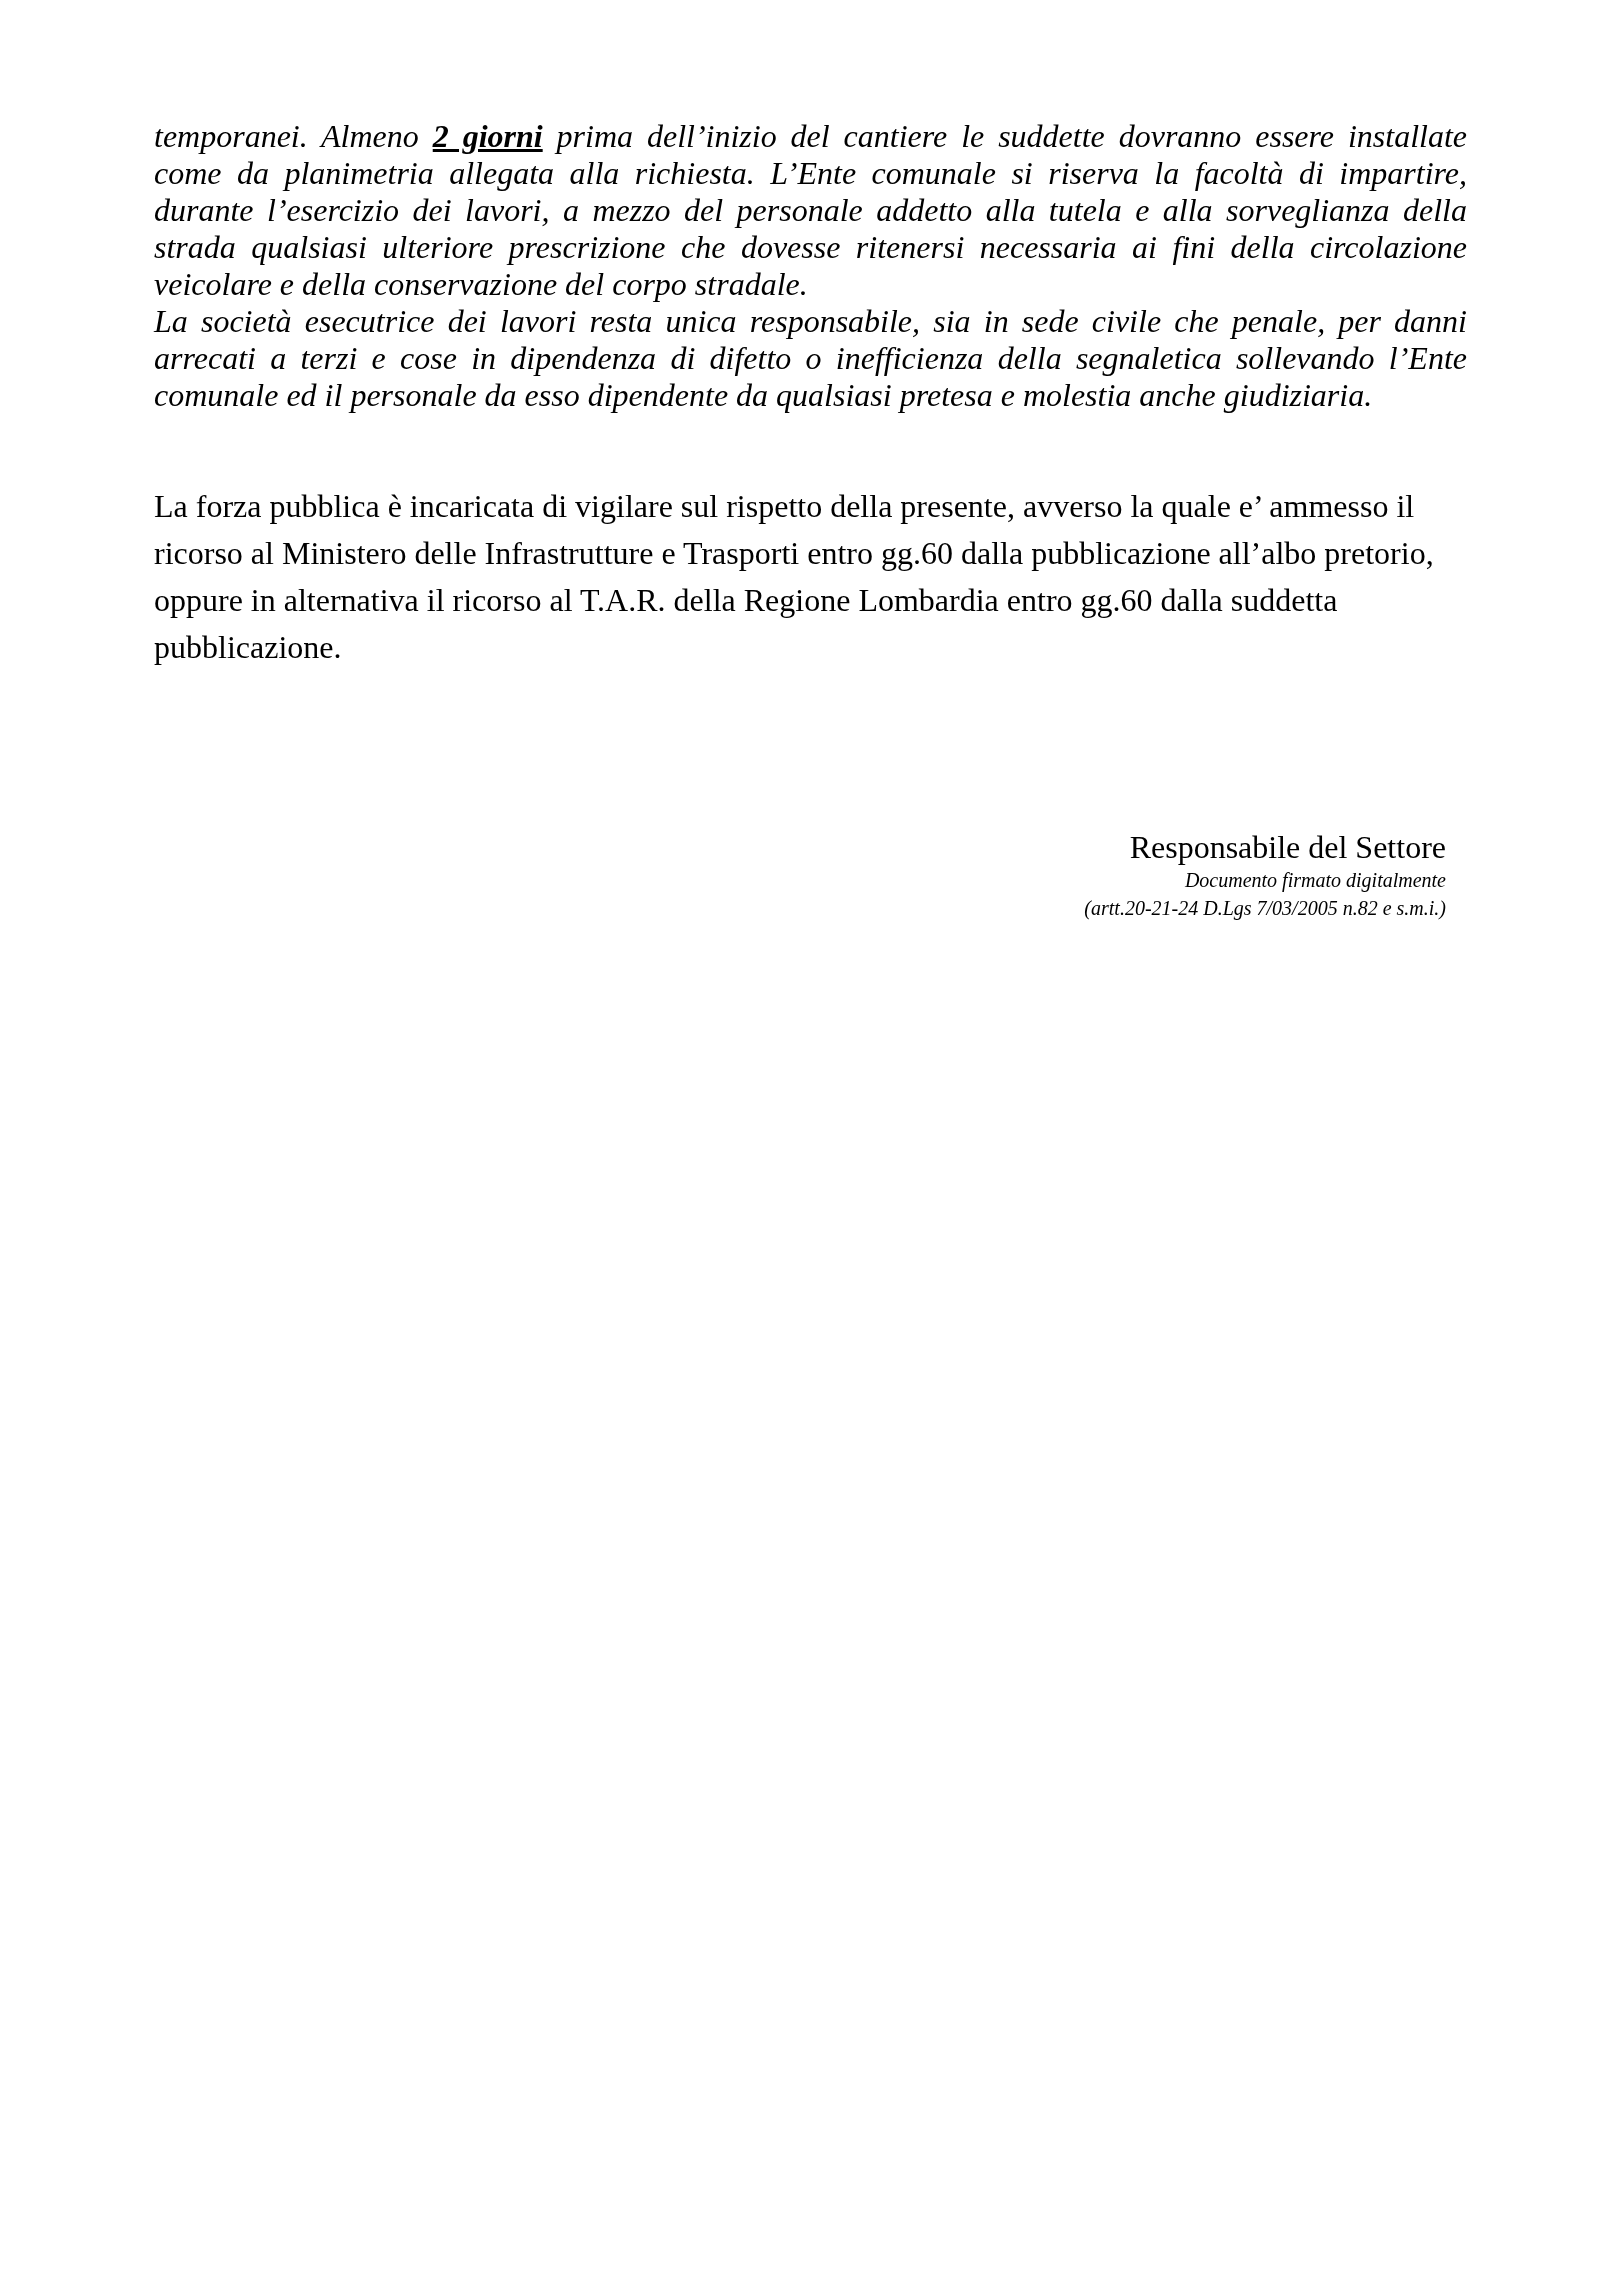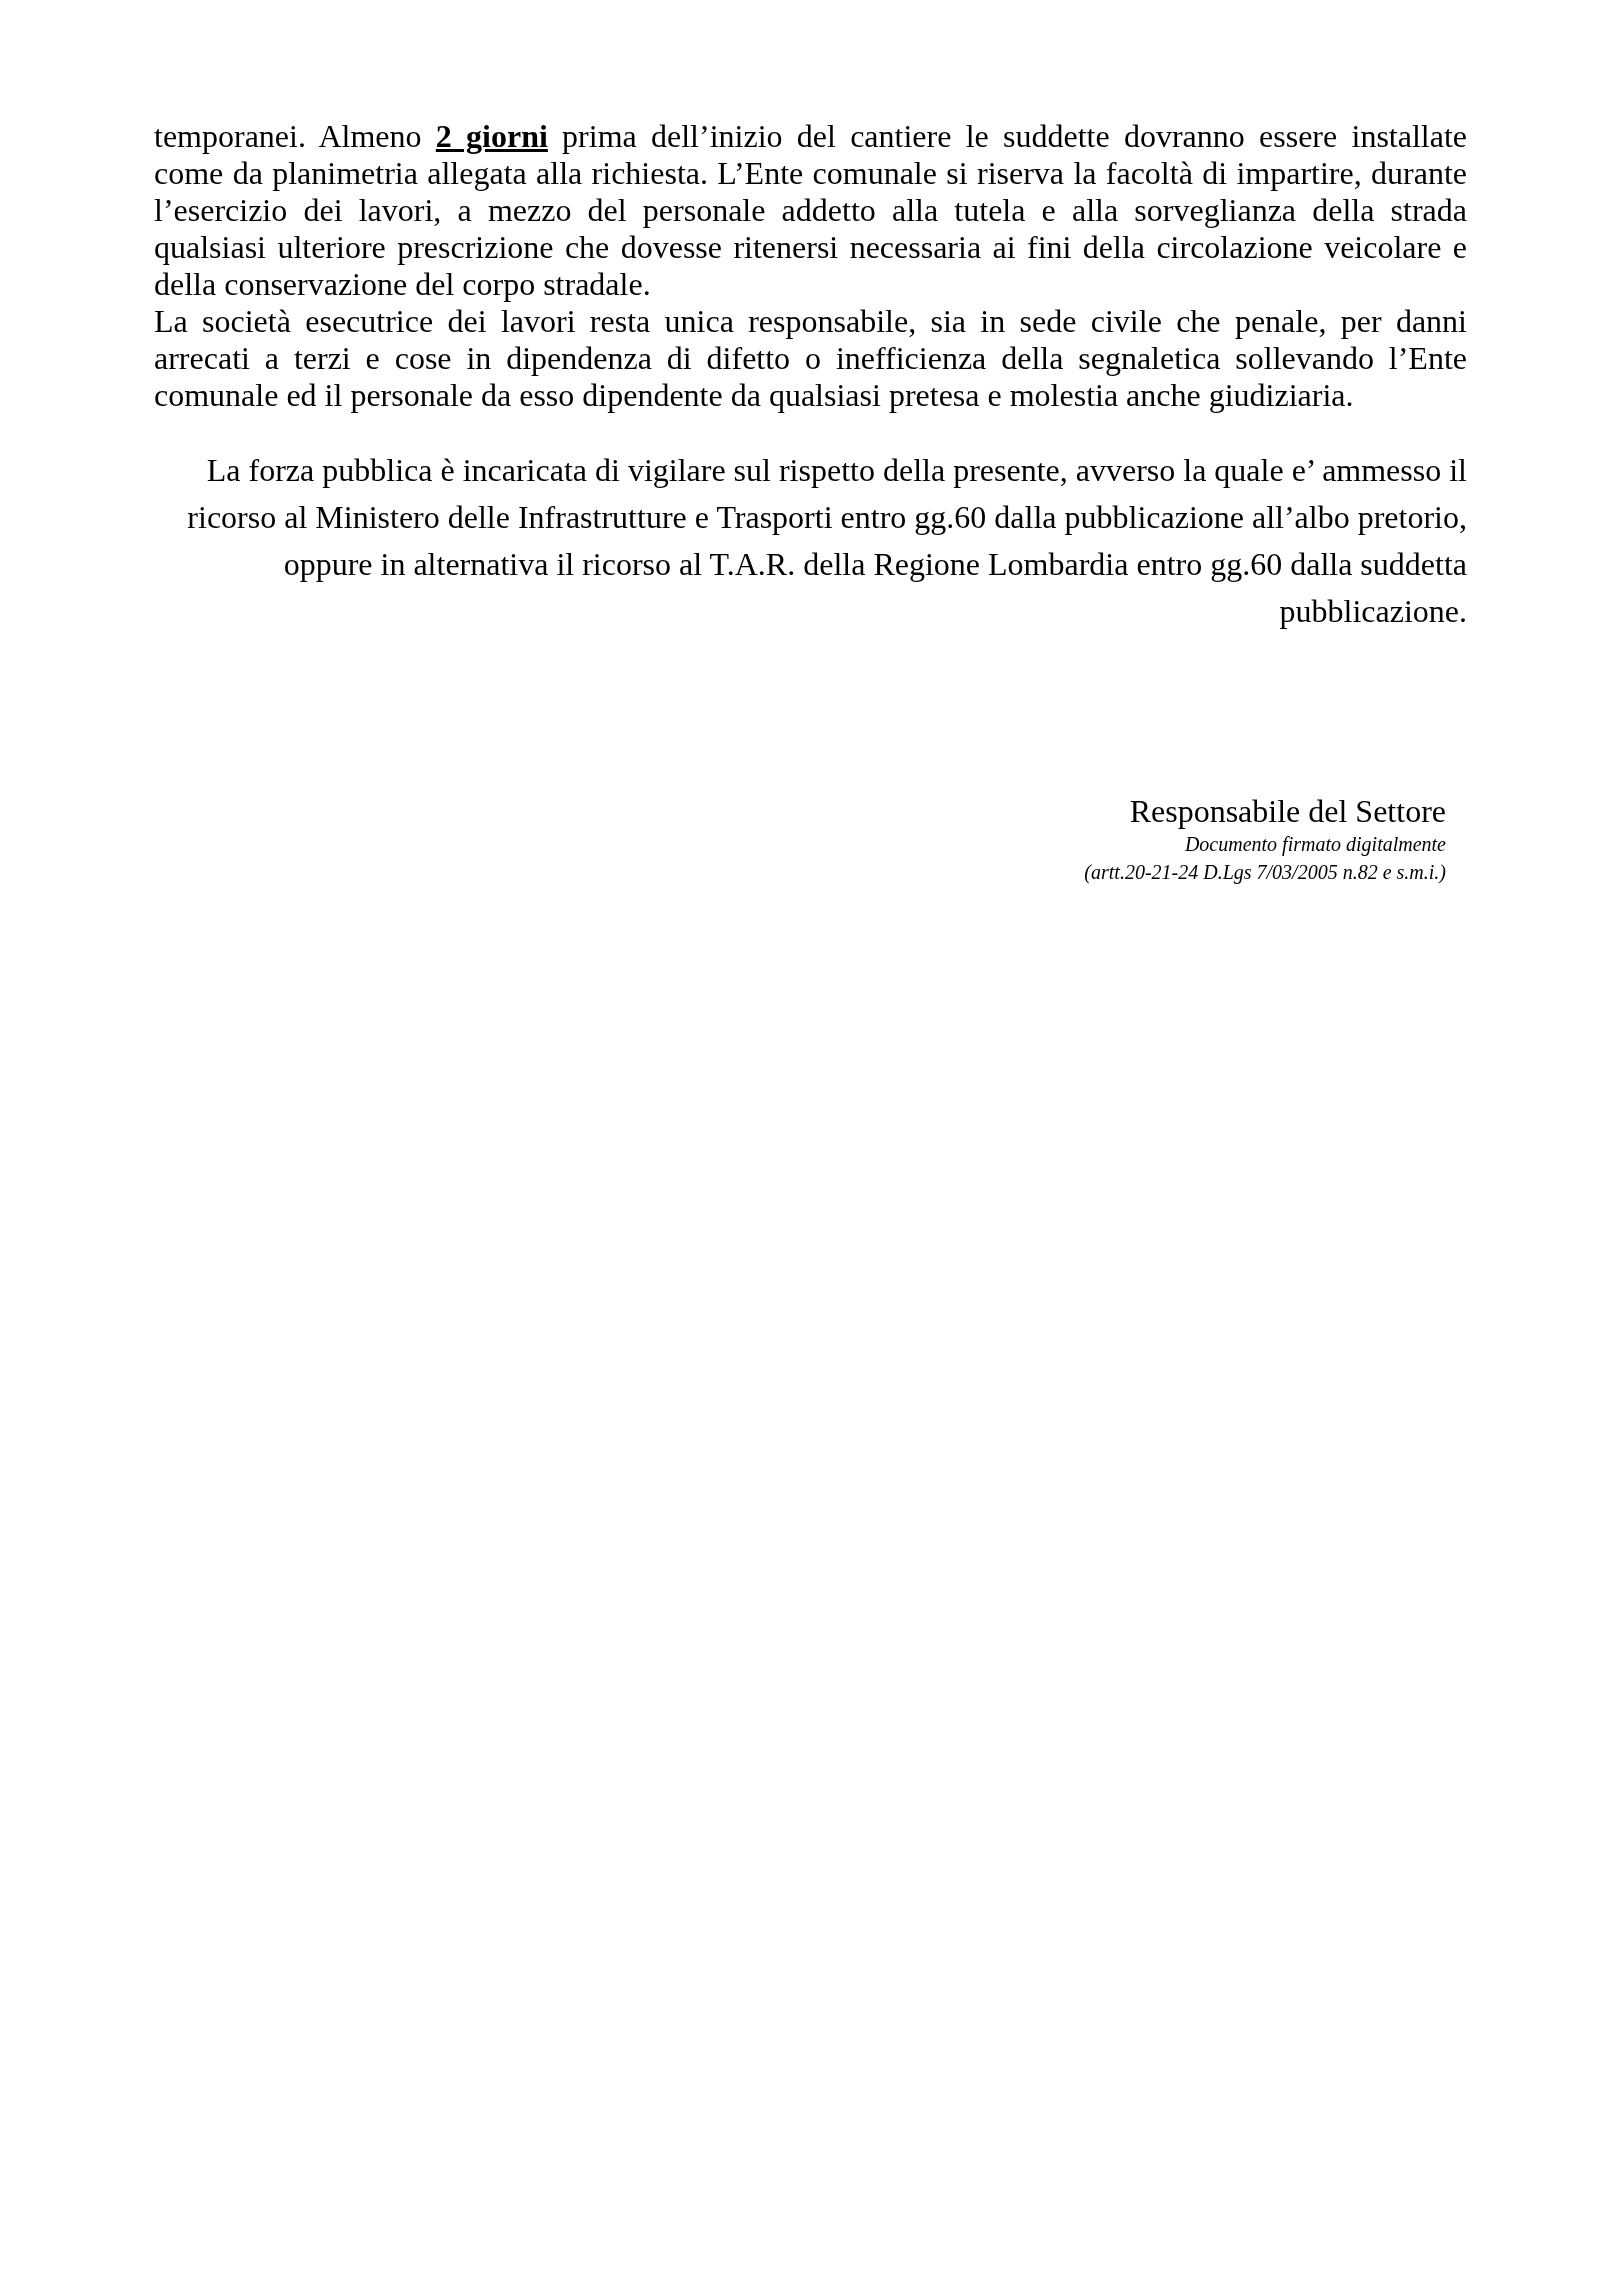--- a/index.html
+++ b/index.html
@@ -22,30 +22,31 @@
     overflow: hidden;
   }
   .para {
     margin: 0;
     font-size: 32px;
     line-height: 37px;
   }
   .justified {
     text-align: justify;
     text-justify: inter-word;
+    font-style: italic;
   }
   .bold-underline {
     font-weight: bold;
     text-decoration: underline;
   }
   .spaced-para {
-    margin-top: 33px;
+    margin-top: 69px;
     font-size: 32px;
     line-height: 47px;
-    text-align: right;
+    text-align: left;
   }
   .signature-block {
     margin-top: 157px;
     margin-left: 665px;
     width: 627px;
     text-align: right;
   }
   .sig-role, .sig-name {
     font-size: 32px;
     line-height: 38px;

